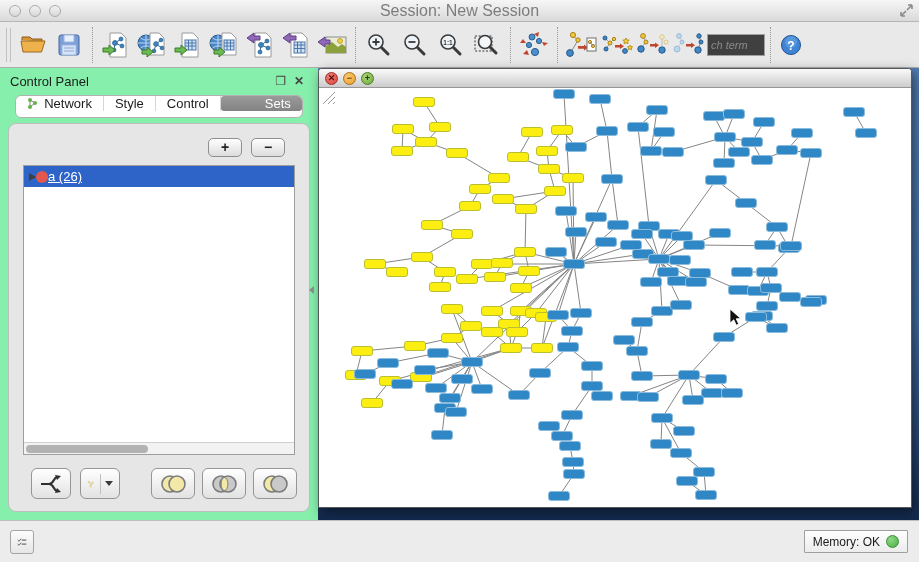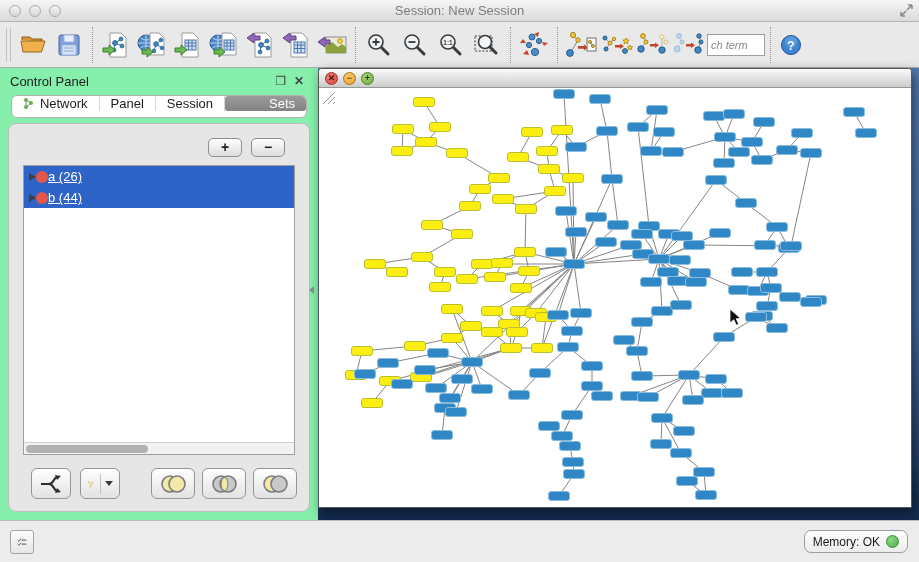--- a/index.html
+++ b/index.html
@@ -3,29 +3,29 @@
 <meta charset="utf-8">
 <style>
   html,body{margin:0;padding:0;background:#555;font-family:"Liberation Sans",sans-serif;}
   *{box-sizing:border-box;}
   .window{position:relative;width:919px;height:562px;background:#e8e8e8;overflow:hidden;}
 
   
   .titlebar{height:22px;background:linear-gradient(#f6f6f6,#dadada);border-bottom:1px solid #b6b6b6;display:flex;align-items:center;position:relative;}
   .lights{display:flex;gap:8px;padding-left:9px;z-index:2;}
   .light{width:12px;height:12px;border-radius:50%;background:linear-gradient(#f2f2f2,#d8d8d8);border:1px solid #ababab;}
-  .win-title{position:absolute;left:0;right:0;text-align:center;font-size:13px;color:#7d7d7d;}
+  .win-title{position:absolute;left:0;right:0;text-align:center;font-size:16px;color:#7d7d7d;}
   .fs-icon{position:absolute;right:5px;top:4px;}
 
   
   .toolbar{height:46px;display:flex;align-items:center;background:#e9e9e9;border-bottom:1px solid #adadad;padding:0 4px;}
   .grip{width:5px;height:34px;border-left:1px solid #c2c2c2;border-right:1px solid #c2c2c2;margin:0 4px 0 2px;}
   .sep{width:1px;height:36px;border-left:1px dotted #9a9a9a;margin:0 5px;}
   .tb{width:36px;height:38px;border:none;background:transparent;display:flex;align-items:center;justify-content:center;padding:0;cursor:default;}
-  .search{width:58px;height:22px;border:1px solid #9f9f9f;font-size:11px;font-style:italic;color:#8a8a8a;padding:0 3px;background:#ffffff;}
+  .search{width:58px;height:22px;border:1px solid #9f9f9f;font-size:11px;font-style:italic;color:#8a8a8a;padding:0 3px;background:#404040;}
 
   
   .main{display:flex;height:452px;position:relative;}
 
   
   .cpanel{width:318px;display:flex;flex-direction:column;background:#86efac;}
   .cp-header{height:26px;display:flex;align-items:center;padding:0 10px;font-size:13px;color:#1c1c1c;}
   .cp-header .sp{flex:1;}
   .hd-btn{border:none;background:none;color:#444;font-size:12px;padding:0 4px;cursor:default;}
   .cp-tabs{display:flex;justify-content:center;padding:1px 0 5px;}
@@ -61,21 +61,21 @@
   .tl.red{background:radial-gradient(circle at 35% 30%,#f08078,#d9453e);border:1px solid #9c2f29;color:#57100c;}
   .tl.orange{background:radial-gradient(circle at 35% 30%,#f8c96d,#eda02f);border:1px solid #a96f15;color:#5f3c05;}
   .tl.green{background:radial-gradient(circle at 35% 30%,#a8d178,#6fae3c);border:1px solid #4c7d24;color:#1f3d0a;}
   .if-title{position:absolute;left:0;right:0;text-align:center;font-size:13px;color:#101010;}
   .canvas{flex:1;background:#fff;position:relative;}
   .canvas svg{position:absolute;left:0;top:0;}
 
   
   .statusbar{height:42px;background:#ececec;border-top:1px solid #bdbdbd;position:relative;}
   .task-btn{position:absolute;left:10px;top:9px;width:24px;height:24px;border:1px solid #a5a5a5;border-radius:3px;background:linear-gradient(#fcfcfc,#e6e6e6);display:flex;align-items:center;justify-content:center;cursor:default;}
-  .memory{position:absolute;right:11px;top:9px;height:23px;border:1px solid #9f9f9f;border-radius:7px;background:linear-gradient(#fefefe,#ececec);display:flex;align-items:center;gap:6px;padding:0 8px;font-size:12px;color:#1a1a1a;cursor:default;}
+  .memory{position:absolute;right:11px;top:9px;height:23px;border:1px solid #9f9f9f;border-radius:1px;background:linear-gradient(#fefefe,#ececec);display:flex;align-items:center;gap:6px;padding:0 8px;font-size:12px;color:#1a1a1a;cursor:default;}
   .mem-dot{width:13px;height:13px;border-radius:50%;border:1px solid #3d8f38;background:radial-gradient(circle at 35% 30%,#8fd886,#4aae41);}
 </style>
 </head>
 <body>
 
 <div class="window">
 
   <div class="titlebar">
     <div class="lights">
       <span class="light"></span>
@@ -333,46 +333,41 @@
               <line x1="3" y1="3" x2="8" y2="6" stroke="#888"></line>
                 <line x1="3" y1="10" x2="8" y2="6" stroke="#888"></line>
                 <line x1="3" y1="3" x2="3" y2="10" stroke="#888"></line>
               <circle cx="3" cy="3" r="2" fill="#67b14b"></circle>
                 <circle cx="8" cy="6" r="2" fill="#67b14b"></circle>
                 <circle cx="3" cy="10" r="2" fill="#67b14b"></circle>
             </svg>
             <span>Network</span>
           </div>
           <div class="tab">
-              <span>Panel</span>
+              <span>Style</span>
             </div>
           <div class="tab">
-              <span>Session</span>
+              <span>Control</span>
             </div>
           <div class="tab active">
               <span>Sets</span>
             </div>
         </div>
       </div>
       <div class="cp-box">
         <div class="addremove">
           <button class="mini-btn">+</button>
           <button class="mini-btn">−</button>
         </div>
         <div class="list-wrap">
           <div class="list" id="sets-list">
               <div class="srow selected">
                 <span class="expander"></span>
                 <span class="setdot" style="background: rgb(228, 87, 77);"></span>
                 <span>a (26)</span>
-              </div>
-              <div class="srow selected">
-                <span class="expander"></span>
-                <span class="setdot" style="background: rgb(228, 87, 77);"></span>
-                <span>b (44)</span>
               </div>
             </div>
           <div class="hscroll">
               <div class="hthumb"></div>
             </div>
         </div>
         <div class="cp-actions">
           <button class="act-btn">
             <svg width="24" height="22" viewBox="0 0 24 22">
               <path d="M2 11 h8 M10 11 C15 11 14 5 18 4 M10 11 C15 11 14 17 18 18" fill="none" stroke="#2e2e2e" stroke-width="2.2"></path>

